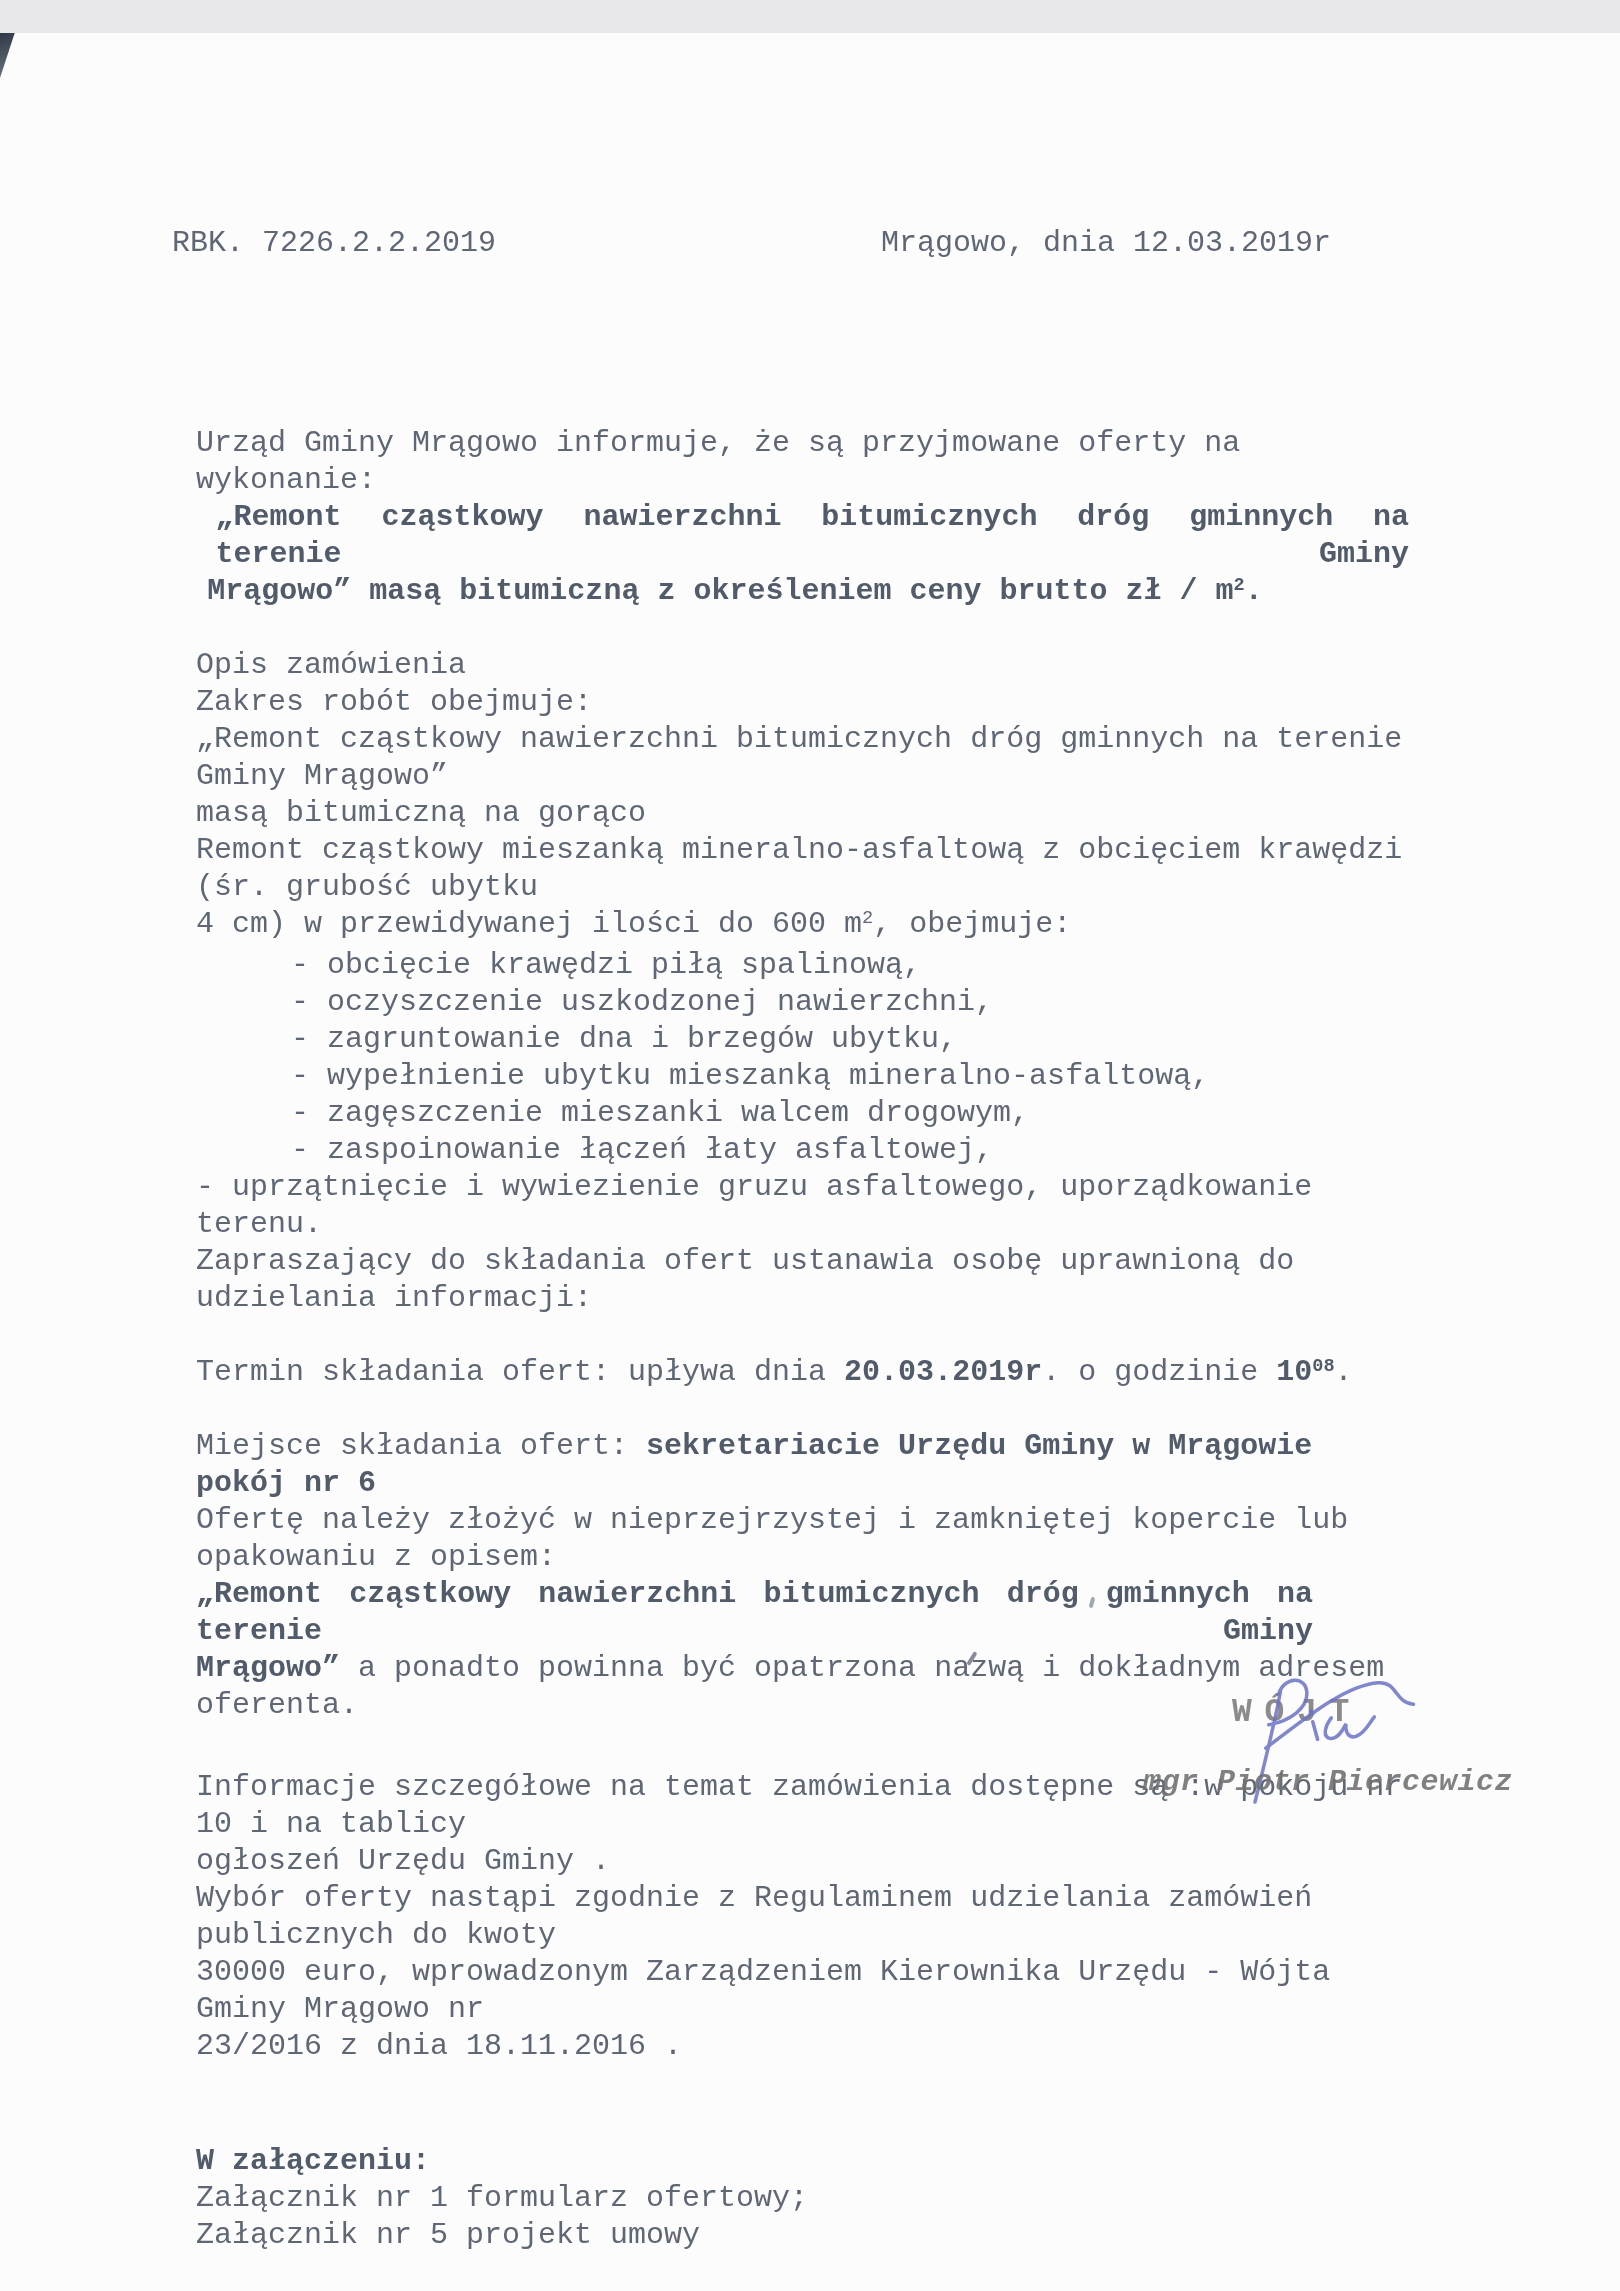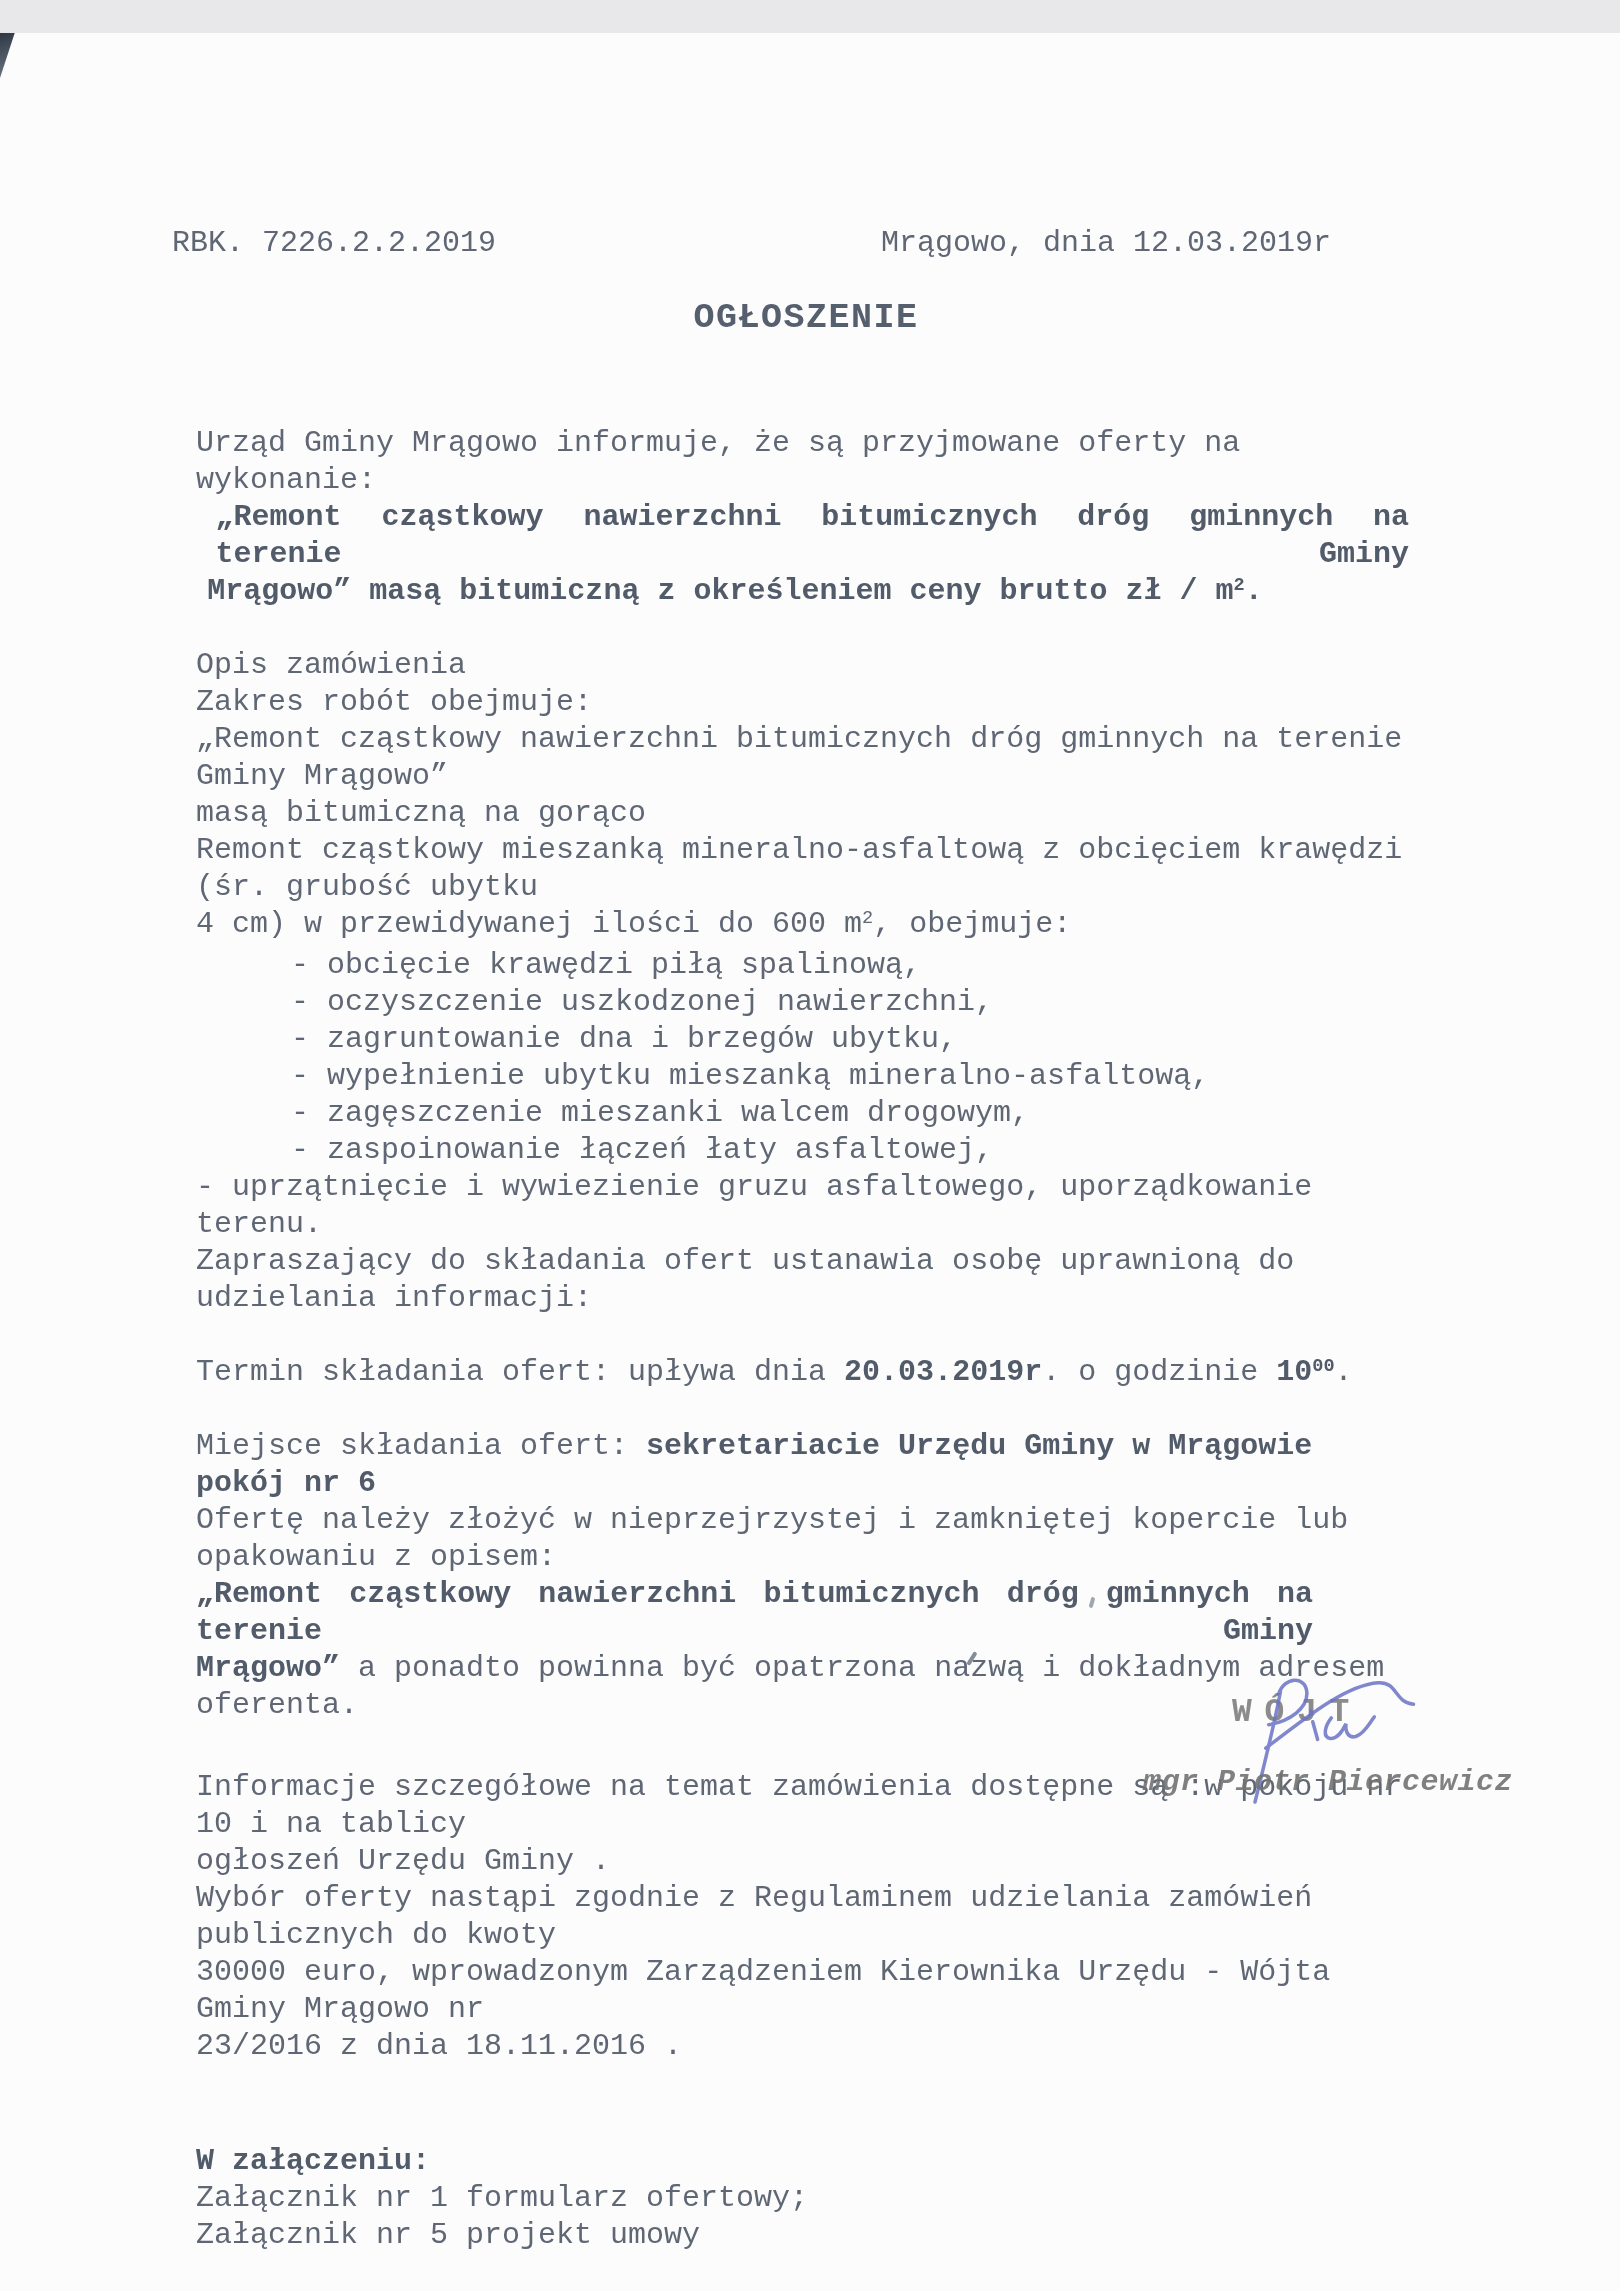--- a/index.html
+++ b/index.html
@@ -123,21 +123,20 @@
 
 <div class="page">
 
   <div class="corner-wedge"></div>
 
   <div class="doc-header">
     <span>RBK. 7226.2.2.2019</span>
     <span>Mrągowo, dnia 12.03.2019r</span>
   </div>
 
-  <h1 class="doc-title">OGŁOSZENIE</h1>
 
   <div class="doc-body" id="doc-body">
       <div class="ln"><span>Urząd Gminy Mrągowo informuje, że są przyjmowane oferty na wykonanie:</span></div>
       <div class="ln q1"><span class="bold">„Remont cząstkowy nawierzchni bitumicznych dróg gminnych na terenie Gminy</span></div>
       <div class="ln qc"><span class="bold">Mrągowo” masą bitumiczną z określeniem ceny brutto zł / m</span><span class="bold sup">2</span><span class="bold">.</span></div>
       <div class="ln blank">&nbsp;</div>
       <div class="ln"><span>Opis zamówienia</span></div>
       <div class="ln"><span>Zakres robót obejmuje:</span></div>
       <div class="ln"><span>„Remont cząstkowy nawierzchni bitumicznych dróg gminnych na terenie Gminy Mrągowo”</span></div>
       <div class="ln"><span>masą bitumiczną na gorąco</span></div>
@@ -145,21 +144,21 @@
       <div class="ln"><span>4 cm) w przewidywanej ilości do 600 m</span><span class="sup">2</span><span>, obejmuje:</span></div>
       <div class="ln ind mt4"><span>- obcięcie krawędzi piłą spalinową,</span></div>
       <div class="ln ind"><span>- oczyszczenie uszkodzonej nawierzchni,</span></div>
       <div class="ln ind"><span>- zagruntowanie dna i brzegów ubytku,</span></div>
       <div class="ln ind"><span>- wypełnienie ubytku mieszanką mineralno-asfaltową,</span></div>
       <div class="ln ind"><span>- zagęszczenie mieszanki walcem drogowym,</span></div>
       <div class="ln ind"><span>- zaspoinowanie łączeń łaty asfaltowej,</span></div>
       <div class="ln"><span>- uprzątnięcie i wywiezienie gruzu asfaltowego, uporządkowanie terenu.</span></div>
       <div class="ln"><span>Zapraszający do składania ofert ustanawia osobę uprawnioną do udzielania informacji:</span></div>
       <div class="ln blank">&nbsp;</div>
-      <div class="ln"><span>Termin składania ofert: upływa dnia </span><span class="bold">20.03.2019r</span><span>. o godzinie </span><span class="bold">10</span><span class="bold sup">00</span><span>.</span></div>
+      <div class="ln"><span>Termin składania ofert: upływa dnia </span><span class="bold">20.03.2019r</span><span>. o godzinie </span><span class="bold">10</span><span class="bold sup">08</span><span>.</span></div>
       <div class="ln blank">&nbsp;</div>
       <div class="ln"><span>Miejsce składania ofert: </span><span class="bold">sekretariacie Urzędu Gminy w Mrągowie pokój nr 6</span></div>
       <div class="ln"><span>Ofertę należy złożyć w nieprzejrzystej i zamkniętej kopercie lub opakowaniu z opisem:</span></div>
       <div class="ln q4"><span class="bold">„Remont cząstkowy nawierzchni bitumicznych dróg gminnych na terenie Gminy</span></div>
       <div class="ln"><span class="bold">Mrągowo”</span><span> a ponadto powinna być opatrzona nazwą i dokładnym adresem oferenta.</span></div>
       <div class="ln blank">&nbsp;</div>
       <div class="ln mt8"><span>Informacje szczegółowe na temat zamówienia dostępne są :w pokoju nr 10 i na tablicy</span></div>
       <div class="ln"><span>ogłoszeń Urzędu Gminy .</span></div>
       <div class="ln"><span>Wybór oferty nastąpi zgodnie z Regulaminem udzielania zamówień publicznych do kwoty</span></div>
       <div class="ln"><span>30000 euro, wprowadzonym Zarządzeniem Kierownika Urzędu - Wójta Gminy Mrągowo nr</span></div>

